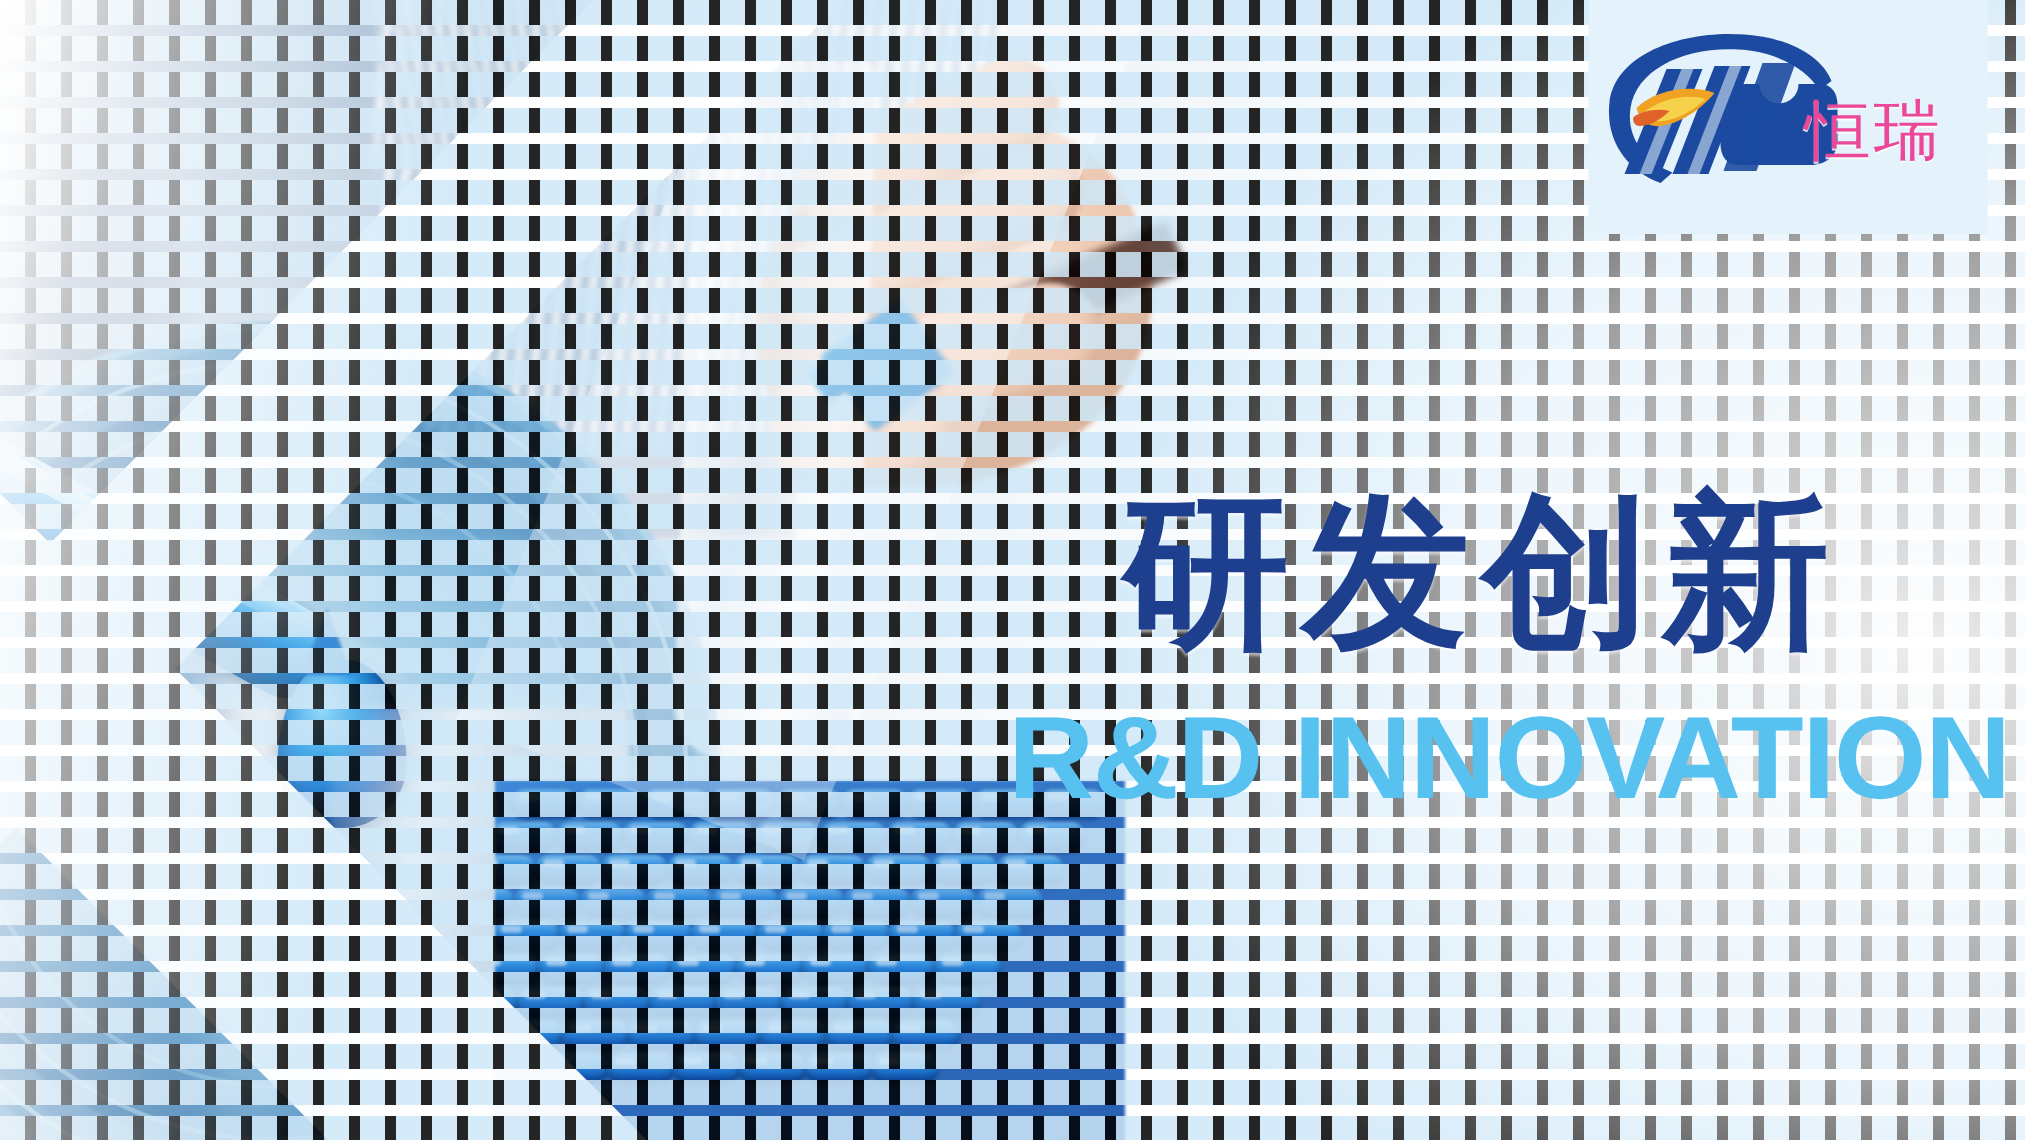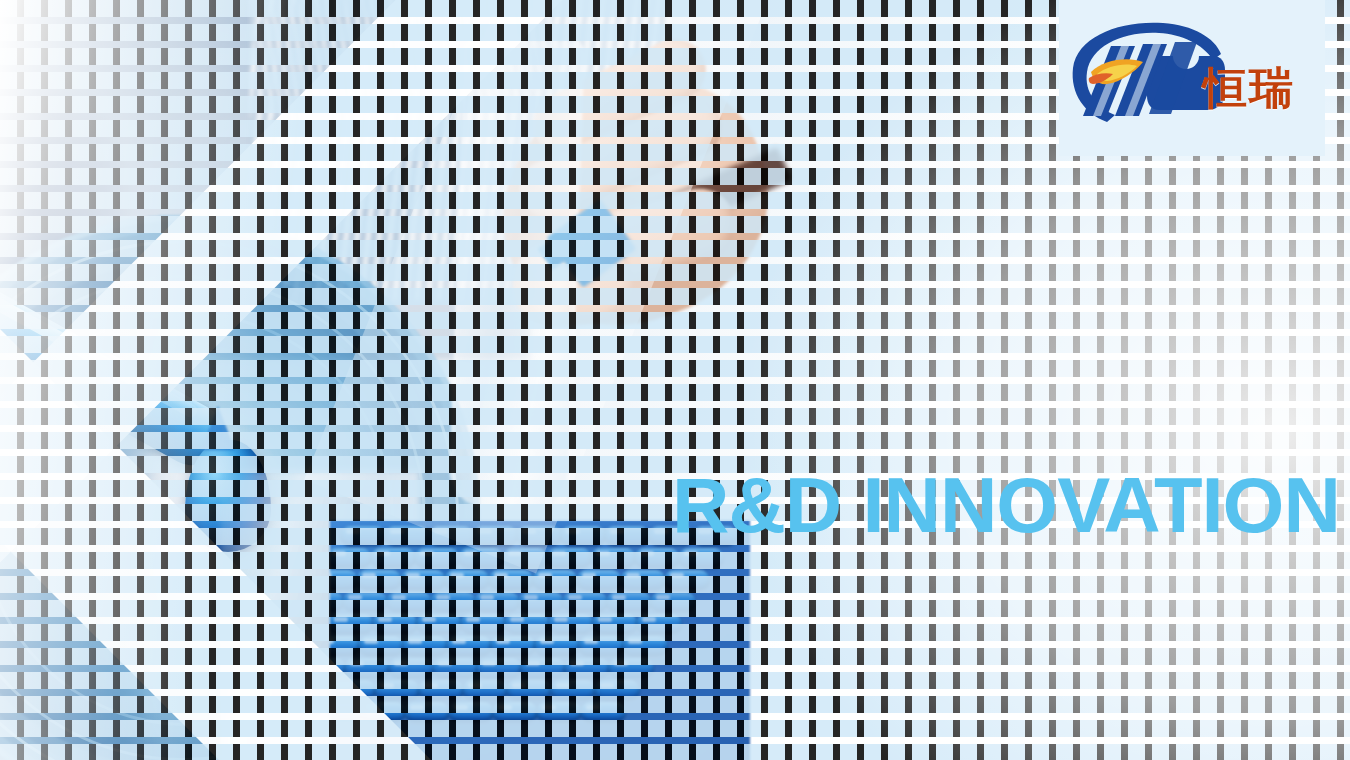--- a/index.html
+++ b/index.html
@@ -272,24 +272,24 @@
     position:absolute;left:1059px;top:0;width:266px;height:156px;
     background:#e4f2fb;
   }
   .logo-wrap{
     position:absolute;left:1063px;top:16px;width:262px;height:126px;
   }
   .logo-emblem{position:absolute;left:0;top:0;width:168px;height:112px;}
   .logo-cn{
     position:absolute;left:140px;top:50px;
     font-family:"DejaVu Sans","Liberation Sans",sans-serif;
-    font-weight:700;
+    font-weight:400;
     font-size:44px;
     letter-spacing:2px;
-    color:#c2410c;
+    color:#ec4899;
     text-shadow:0 1px 0 rgba(255,255,255,.8);
     line-height:1;
     white-space:nowrap;
   }
 
   
   .title-cn{
     position:absolute;left:748px;top:326px;
     font-family:"DejaVu Sans","Liberation Sans",sans-serif;
     font-weight:700;
@@ -458,15 +458,16 @@
       <path d="M90 28 L98 28 L70 100 L62 100 Z" fill="#e4f2fb" opacity=".55"></path>
       <path d="M112 26 L134 26 L108 98 L86 98 Z" fill="#1b4aa0" opacity=".9"></path>
 
       <path d="M28 56 C40 44 64 40 80 46 C72 56 58 66 44 68 C36 69 30 64 28 56 Z" fill="#f0a323"></path>
       <path d="M34 58 C44 50 62 46 74 50 C66 58 54 64 44 65 C39 65 35 62 34 58 Z" fill="#f6d24a"></path>
       <path d="M26 62 C32 58 42 56 50 58 C44 64 36 68 30 68 C27 68 25 65 26 62 Z" fill="#e0622a"></path>
     </svg>
     <div class="logo-cn">恒瑞</div>
   </div>
 
+  <div class="title-cn">研发创新</div>
   <div class="title-en">R&amp;D INNOVATION</div>
 
 </div>
 
 </body></html>

